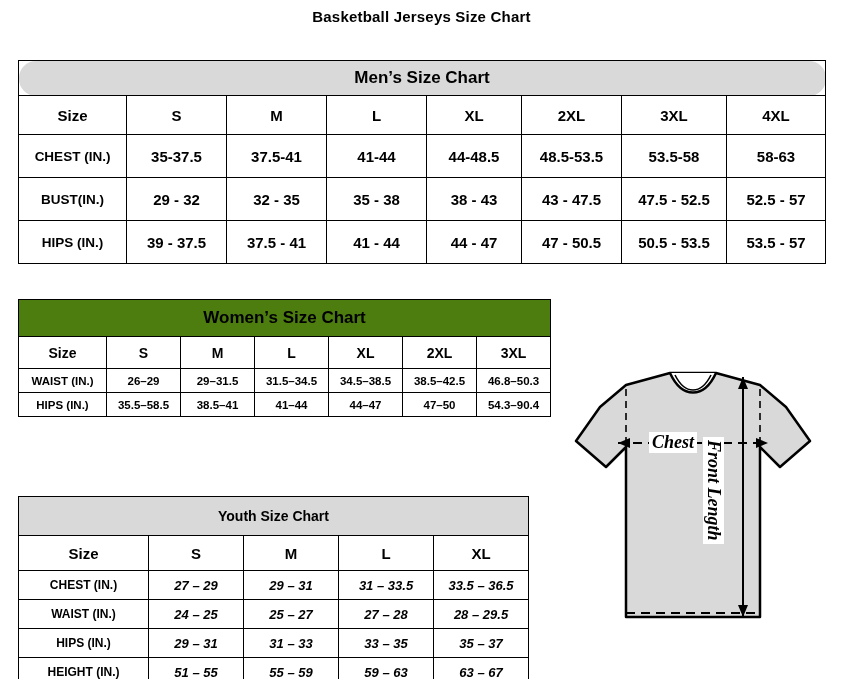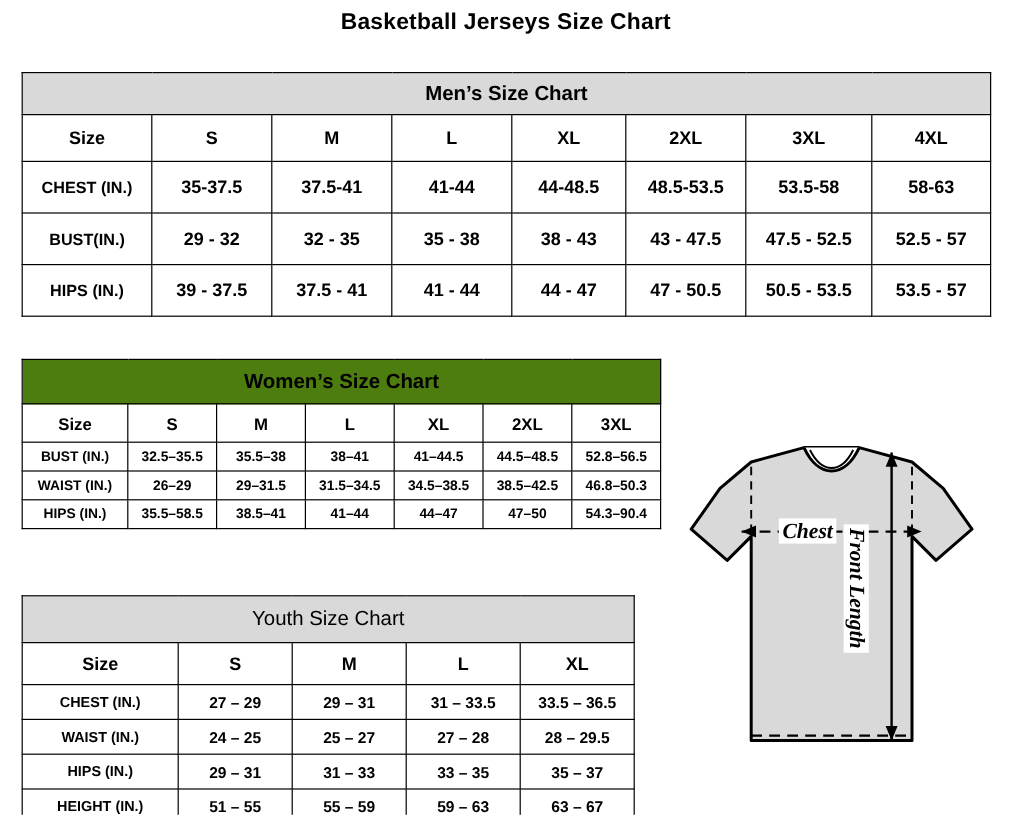--- a/index.html
+++ b/index.html
@@ -10,21 +10,21 @@
     width: 843px;
     height: 679px;
     background: #ffffff;
     font-family: "Liberation Sans", sans-serif;
     color: #000000;
     position: relative;
     overflow: hidden;
   }
   .page-title {
     text-align: center;
-    font-size: 19px;
+    font-size: 15px;
     font-weight: bold;
     margin-top: 8px;
     letter-spacing: 0.2px;
   }
 
   table {
     border-collapse: collapse;
     table-layout: fixed;
   }
   table, th, td {
@@ -41,20 +41,21 @@
     position: absolute;
     left: 18px;
     top: 60px;
     width: 807px;
   }
   #mens-table .caption-cell {
     background: #d9d9d9;
     font-size: 17px;
     font-weight: bold;
     height: 34px;
+    border-radius: 17px;
   }
   #mens-table .hdr {
     font-size: 15px;
     font-weight: bold;
     height: 38px;
   }
   #mens-table .rowlabel {
     font-size: 13.5px;
     font-weight: bold;
     height: 42px;
@@ -94,37 +95,38 @@
 
   
   #youth-table {
     position: absolute;
     left: 18px;
     top: 496px;
     width: 510px;
   }
   #youth-table .caption-cell {
     background: #d9d9d9;
-    font-size: 17px;
-    font-weight: normal;
+    font-size: 14px;
+    font-weight: bold;
     height: 38px;
   }
   #youth-table .hdr {
     font-size: 15px;
     font-weight: bold;
     height: 34px;
   }
   #youth-table .rowlabel {
     font-size: 12px;
     font-weight: bold;
     height: 28px;
   }
   #youth-table .val {
     font-size: 13px;
     font-weight: bold;
+    font-style: italic;
   }
 
   
   #shirt-diagram {
     position: absolute;
     left: 548px;
     top: 355px;
     width: 290px;
     height: 310px;
   }
@@ -233,29 +235,20 @@
     <tr>
       <td class="hdr">Size</td>
       <td class="hdr">S</td>
       <td class="hdr">M</td>
       <td class="hdr">L</td>
       <td class="hdr">XL</td>
       <td class="hdr">2XL</td>
       <td class="hdr">3XL</td>
     </tr>
     <tr>
-      <td class="rowlabel">BUST (IN.)</td>
-      <td class="val">32.5–35.5</td>
-      <td class="val">35.5–38</td>
-      <td class="val">38–41</td>
-      <td class="val">41–44.5</td>
-      <td class="val">44.5–48.5</td>
-      <td class="val">52.8–56.5</td>
-    </tr>
-    <tr>
       <td class="rowlabel">WAIST (IN.)</td>
       <td class="val">26–29</td>
       <td class="val">29–31.5</td>
       <td class="val">31.5–34.5</td>
       <td class="val">34.5–38.5</td>
       <td class="val">38.5–42.5</td>
       <td class="val">46.8–50.3</td>
     </tr>
     <tr>
       <td class="rowlabel">HIPS (IN.)</td>

